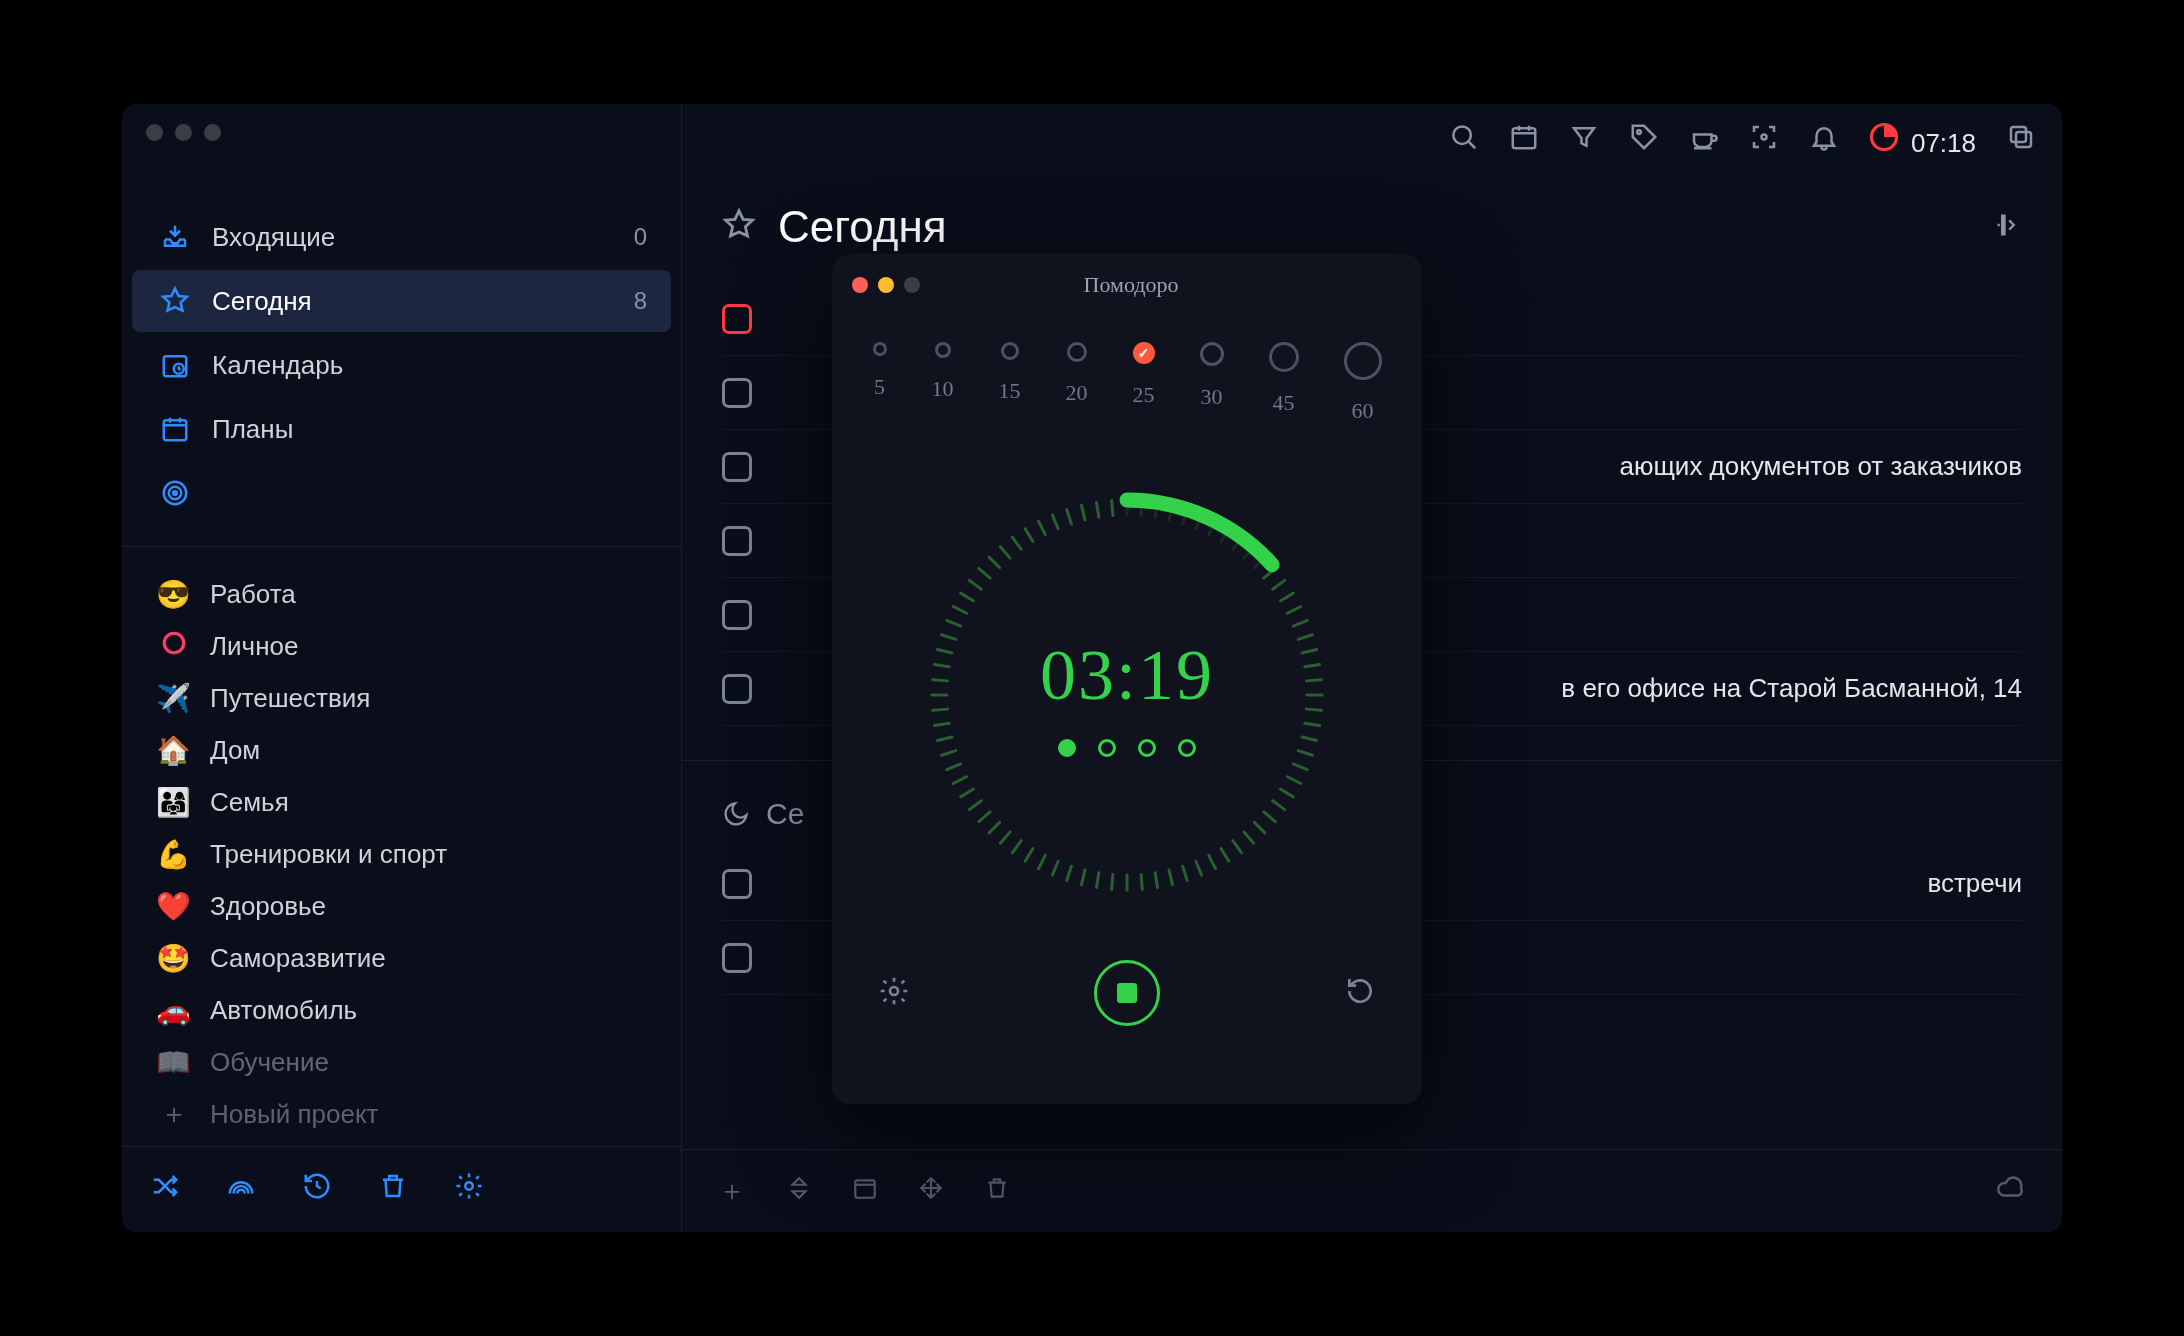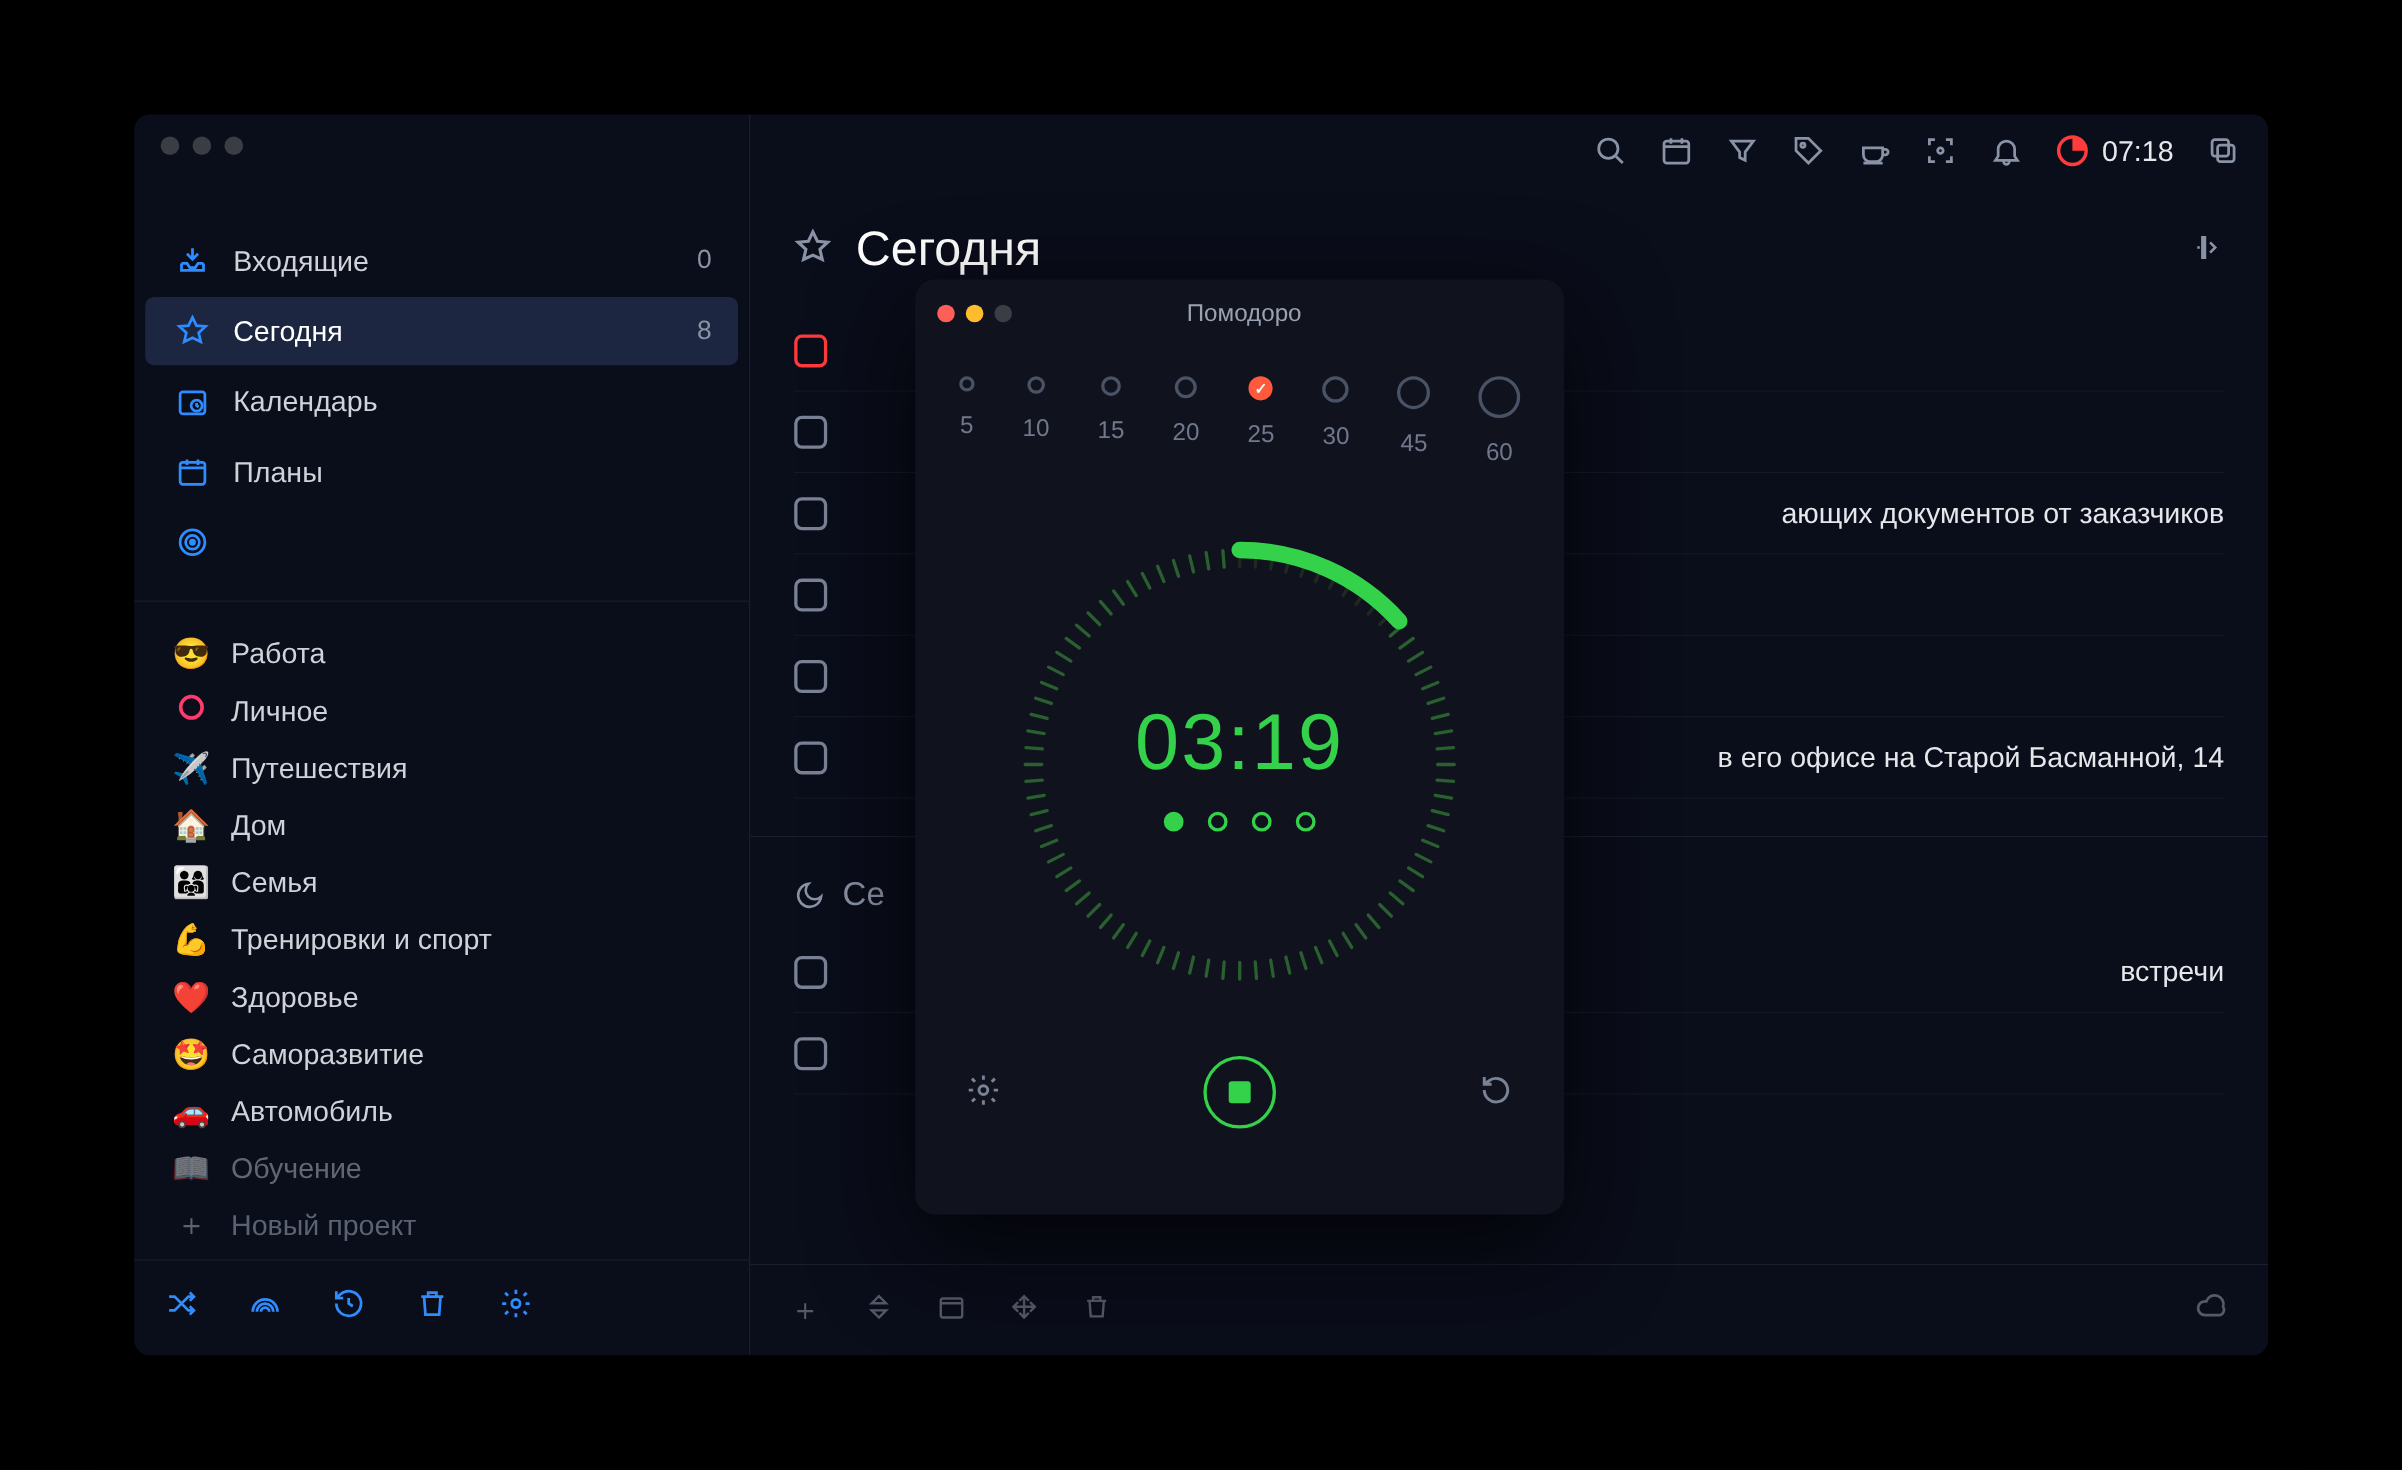--- a/index.html
+++ b/index.html
@@ -74,21 +74,21 @@
     border-top:1px solid #1a1f30;
   }
   .sb-footer span { cursor:pointer; }
   
   .main {
     flex:1; display:flex; flex-direction:column;
     position:relative;
   }
   .toolbar {
     position:absolute; top:18px; right:26px;
-    display:flex; align-items:flex-start; gap:30px;
+    display:flex; align-items:flex-end; gap:30px;
     color:#8a93a6; font-size:26px;
     z-index:4;
   }
   .toolbar svg, .toolbar .ico { width:30px; height:30px; }
   .tb-timer-ico { width:28px; height:28px; }
   .tb-timer-txt { color:#e5e7eb; font-size:26px; font-weight:500; margin-left:-18px;}
   .page-header {
     display:flex; align-items:center; gap:22px;
     padding: 98px 40px 30px 40px;
   }
@@ -125,20 +125,21 @@
   .pomo {
     position:absolute;
     left: 710px; top: 150px;
     width: 590px; height: 850px;
     background: #10131e;
     border-radius: 18px;
     box-shadow: 0 30px 90px rgba(0,0,0,.7);
     z-index: 10;
     display:flex; flex-direction:column;
     padding-bottom: 28px;
+    font-family: Liberation Serif, serif;
   }
   .pomo-top { display:flex; align-items:center; padding: 18px 20px; }
   .pomo-tl { display:flex; gap:10px; }
   .ptl { width:16px; height:16px; border-radius:50%; }
   .ptl.r{background:#ff5f57;} .ptl.y{background:#febc2e;} .ptl.g{background:#3a3d44;}
   .pomo-title { flex:1; text-align:center; color:#9aa2b2; font-size:22px; margin-left:-60px; }
   .pomo-durations {
     display:flex; justify-content:space-around;
     padding: 26px 18px 6px 18px;
   }

